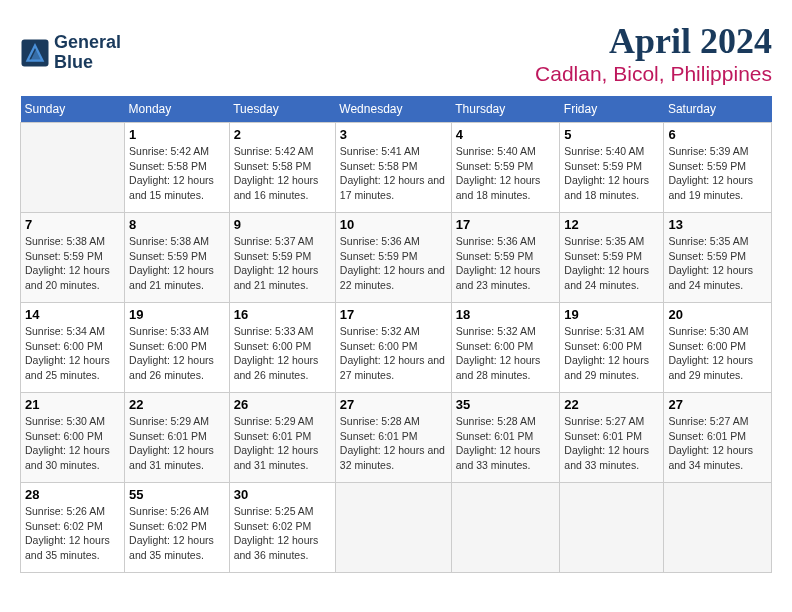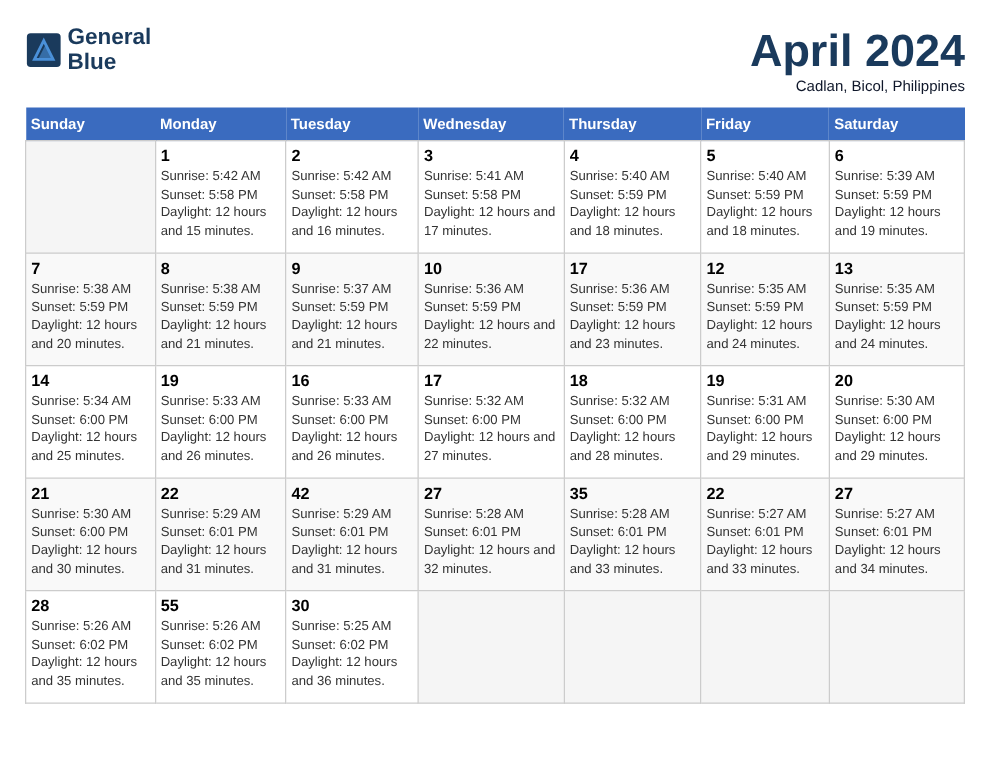--- a/index.html
+++ b/index.html
@@ -6,21 +6,21 @@
     body {
       font-family: Arial, sans-serif;
       background: #fff;
       width: 792px;
       min-height: 612px;
       padding: 20px;
     }
     .header-area {
       display: flex;
       justify-content: space-between;
-      align-items: flex-start;
+      align-items: center;
       margin-bottom: 10px;
     }
     .logo {
       display: flex;
       align-items: center;
     }
     .logo-text {
       font-size: 18px;
       font-weight: bold;
       color: #1a3a5c;
@@ -34,37 +34,38 @@
       height: 30px;
       margin-right: 4px;
     }
     .title-area {
       text-align: right;
     }
     .main-title {
       font-size: 36px;
       font-weight: bold;
       color: #1a3a5c;
+      font-family: Liberation Serif, serif;
     }
     .subtitle {
-      font-size: 12px;
-      color: #0f172a;
+      font-size: 21px;
+      color: #be185d;
     }
     table {
       width: 100%;
       border-collapse: collapse;
       font-size: 11px;
     }
     thead tr th {
       background-color: #3a6bbf;
       color: #fff;
       padding: 6px 4px;
       text-align: left;
       font-size: 12px;
-      font-weight: bold;
+      font-weight: normal;
     }
     tbody tr td {
       border: 1px solid #ccc;
       padding: 4px 4px;
       vertical-align: top;
       background: #fff;
     }
     tbody tr:nth-child(even) td {
       background: #f9f9f9;
     }
@@ -143,21 +144,21 @@
         <td><span class="day-num">19</span><span class="day-info">Sunrise: 5:33 AM<br>Sunset: 6:00 PM<br>Daylight: 12 hours and 26 minutes.</span></td>
         <td><span class="day-num">16</span><span class="day-info">Sunrise: 5:33 AM<br>Sunset: 6:00 PM<br>Daylight: 12 hours and 26 minutes.</span></td>
         <td><span class="day-num">17</span><span class="day-info">Sunrise: 5:32 AM<br>Sunset: 6:00 PM<br>Daylight: 12 hours and 27 minutes.</span></td>
         <td><span class="day-num">18</span><span class="day-info">Sunrise: 5:32 AM<br>Sunset: 6:00 PM<br>Daylight: 12 hours and 28 minutes.</span></td>
         <td><span class="day-num">19</span><span class="day-info">Sunrise: 5:31 AM<br>Sunset: 6:00 PM<br>Daylight: 12 hours and 29 minutes.</span></td>
         <td><span class="day-num">20</span><span class="day-info">Sunrise: 5:30 AM<br>Sunset: 6:00 PM<br>Daylight: 12 hours and 29 minutes.</span></td>
       </tr>
       <tr class="week-row">
         <td><span class="day-num">21</span><span class="day-info">Sunrise: 5:30 AM<br>Sunset: 6:00 PM<br>Daylight: 12 hours and 30 minutes.</span></td>
         <td><span class="day-num">22</span><span class="day-info">Sunrise: 5:29 AM<br>Sunset: 6:01 PM<br>Daylight: 12 hours and 31 minutes.</span></td>
-        <td><span class="day-num">42</span><span class="day-info">Sunrise: 5:29 AM<br>Sunset: 6:01 PM<br>Daylight: 12 hours and 31 minutes.</span></td>
+        <td><span class="day-num">26</span><span class="day-info">Sunrise: 5:29 AM<br>Sunset: 6:01 PM<br>Daylight: 12 hours and 31 minutes.</span></td>
         <td><span class="day-num">27</span><span class="day-info">Sunrise: 5:28 AM<br>Sunset: 6:01 PM<br>Daylight: 12 hours and 32 minutes.</span></td>
         <td><span class="day-num">35</span><span class="day-info">Sunrise: 5:28 AM<br>Sunset: 6:01 PM<br>Daylight: 12 hours and 33 minutes.</span></td>
         <td><span class="day-num">22</span><span class="day-info">Sunrise: 5:27 AM<br>Sunset: 6:01 PM<br>Daylight: 12 hours and 33 minutes.</span></td>
         <td><span class="day-num">27</span><span class="day-info">Sunrise: 5:27 AM<br>Sunset: 6:01 PM<br>Daylight: 12 hours and 34 minutes.</span></td>
       </tr>
       <tr class="week-row">
         <td><span class="day-num">28</span><span class="day-info">Sunrise: 5:26 AM<br>Sunset: 6:02 PM<br>Daylight: 12 hours and 35 minutes.</span></td>
         <td><span class="day-num">55</span><span class="day-info">Sunrise: 5:26 AM<br>Sunset: 6:02 PM<br>Daylight: 12 hours and 35 minutes.</span></td>
         <td><span class="day-num">30</span><span class="day-info">Sunrise: 5:25 AM<br>Sunset: 6:02 PM<br>Daylight: 12 hours and 36 minutes.</span></td>
         <td class="empty-cell"></td>

